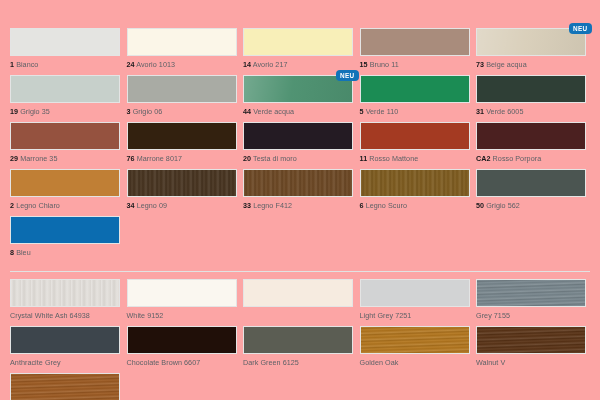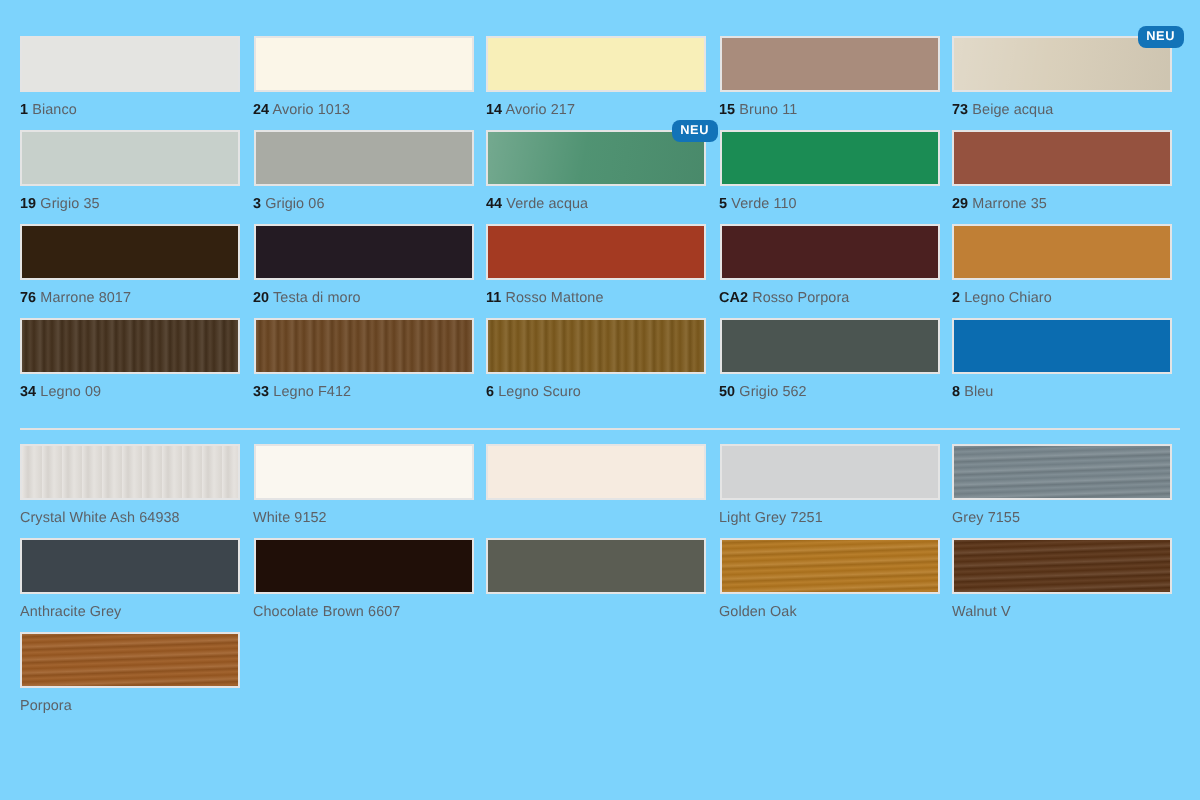--- a/index.html
+++ b/index.html
@@ -9,22 +9,22 @@
     height: 400px;
     background: #ffffff;
     font-family: "Liberation Sans", sans-serif;
     overflow: hidden;
   }
 
   #page {
     position: relative;
     width: 600px;
     height: 400px;
-    background: #7dd3fc;
-    padding: 18px 0 0 0;
+    background: #fca5a5;
+    padding: 28px 0 0 0;
   }
 
   .section { padding: 0 10px; }
 
   .swatch-grid {
     display: grid;
     grid-template-columns: repeat(5, 110px);
     column-gap: 6.5px;
     row-gap: 0px;
   }
@@ -168,20 +168,24 @@
         <div class="swatch-cell">
           <div class="swatch-chip grain-sheen" style="background: rgb(77, 145, 112);"></div>
           <div class="badge-neu">NEU</div>
           <div class="swatch-label"><span class="swatch-code">44</span> <span>Verde acqua</span></div>
         </div>
         <div class="swatch-cell">
           <div class="swatch-chip " style="background: rgb(27, 140, 84);"></div>
           <div class="swatch-label"><span class="swatch-code">5</span> <span>Verde 110</span></div>
         </div>
         <div class="swatch-cell">
+          <div class="swatch-chip " style="background: rgb(47, 63, 54);"></div>
+          <div class="swatch-label"><span class="swatch-code">31</span> <span>Verde 6005</span></div>
+        </div>
+        <div class="swatch-cell">
           <div class="swatch-chip " style="background: rgb(149, 82, 63);"></div>
           <div class="swatch-label"><span class="swatch-code">29</span> <span>Marrone 35</span></div>
         </div>
         <div class="swatch-cell">
           <div class="swatch-chip " style="background: rgb(51, 33, 15);"></div>
           <div class="swatch-label"><span class="swatch-code">76</span> <span>Marrone 8017</span></div>
         </div>
         <div class="swatch-cell">
           <div class="swatch-chip " style="background: rgb(36, 27, 35);"></div>
           <div class="swatch-label"><span class="swatch-code">20</span> <span>Testa di moro</span></div>
@@ -247,20 +251,21 @@
         <div class="swatch-cell">
           <div class="swatch-chip " style="background: rgb(61, 69, 76);"></div>
           <div class="swatch-label"><span>Anthracite Grey</span></div>
         </div>
         <div class="swatch-cell">
           <div class="swatch-chip " style="background: rgb(32, 15, 8);"></div>
           <div class="swatch-label"><span>Chocolate Brown 6607</span></div>
         </div>
         <div class="swatch-cell">
           <div class="swatch-chip " style="background: rgb(91, 93, 83);"></div>
+          <div class="swatch-label"><span>Dark Green 6125</span></div>
         </div>
         <div class="swatch-cell">
           <div class="swatch-chip grain-h" style="background: rgb(179, 118, 30);"></div>
           <div class="swatch-label"><span>Golden Oak</span></div>
         </div>
         <div class="swatch-cell">
           <div class="swatch-chip grain-h" style="background: rgb(90, 51, 22);"></div>
           <div class="swatch-label"><span>Walnut V</span></div>
         </div>
         <div class="swatch-cell">

